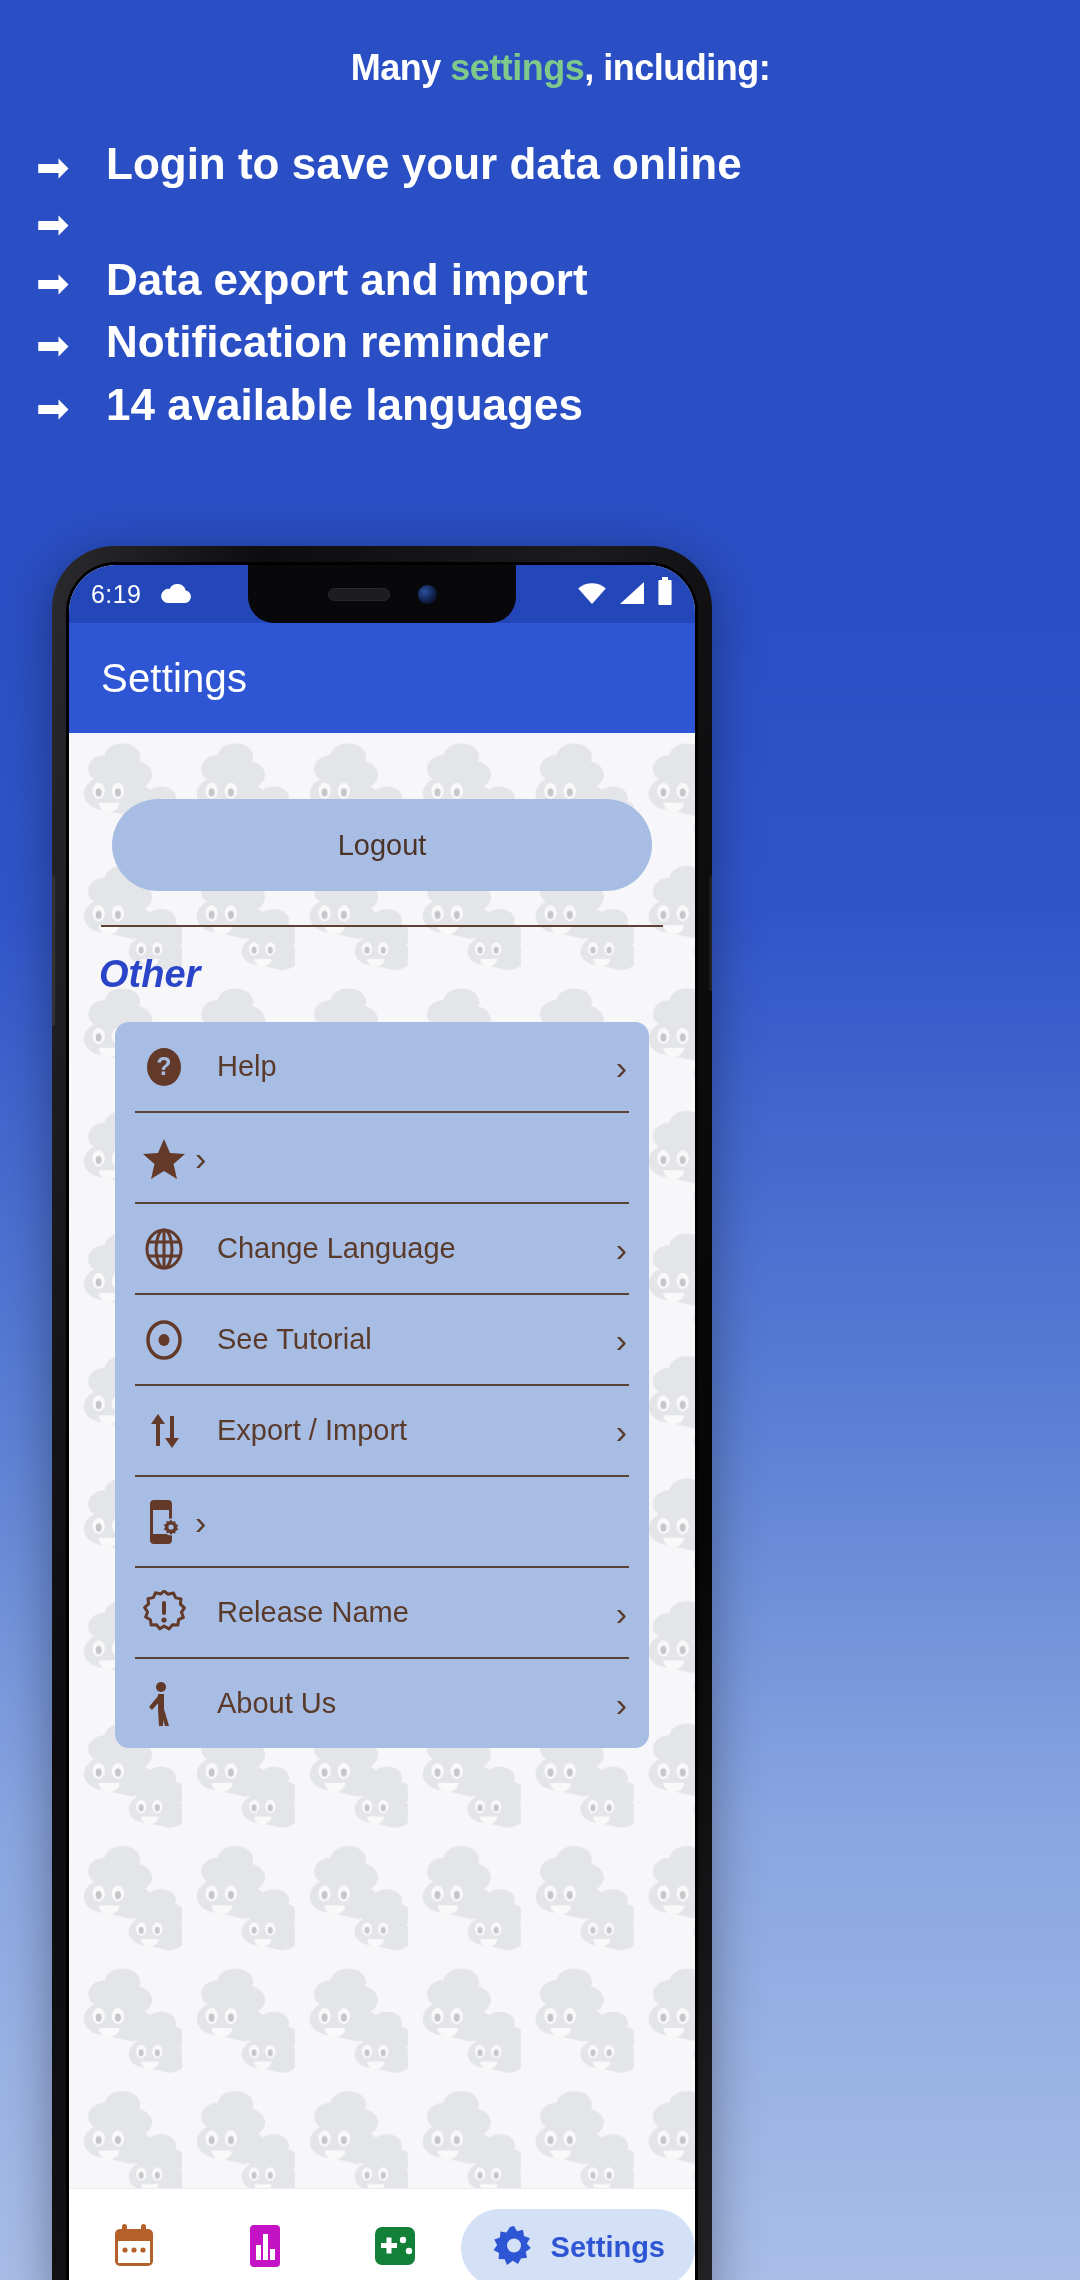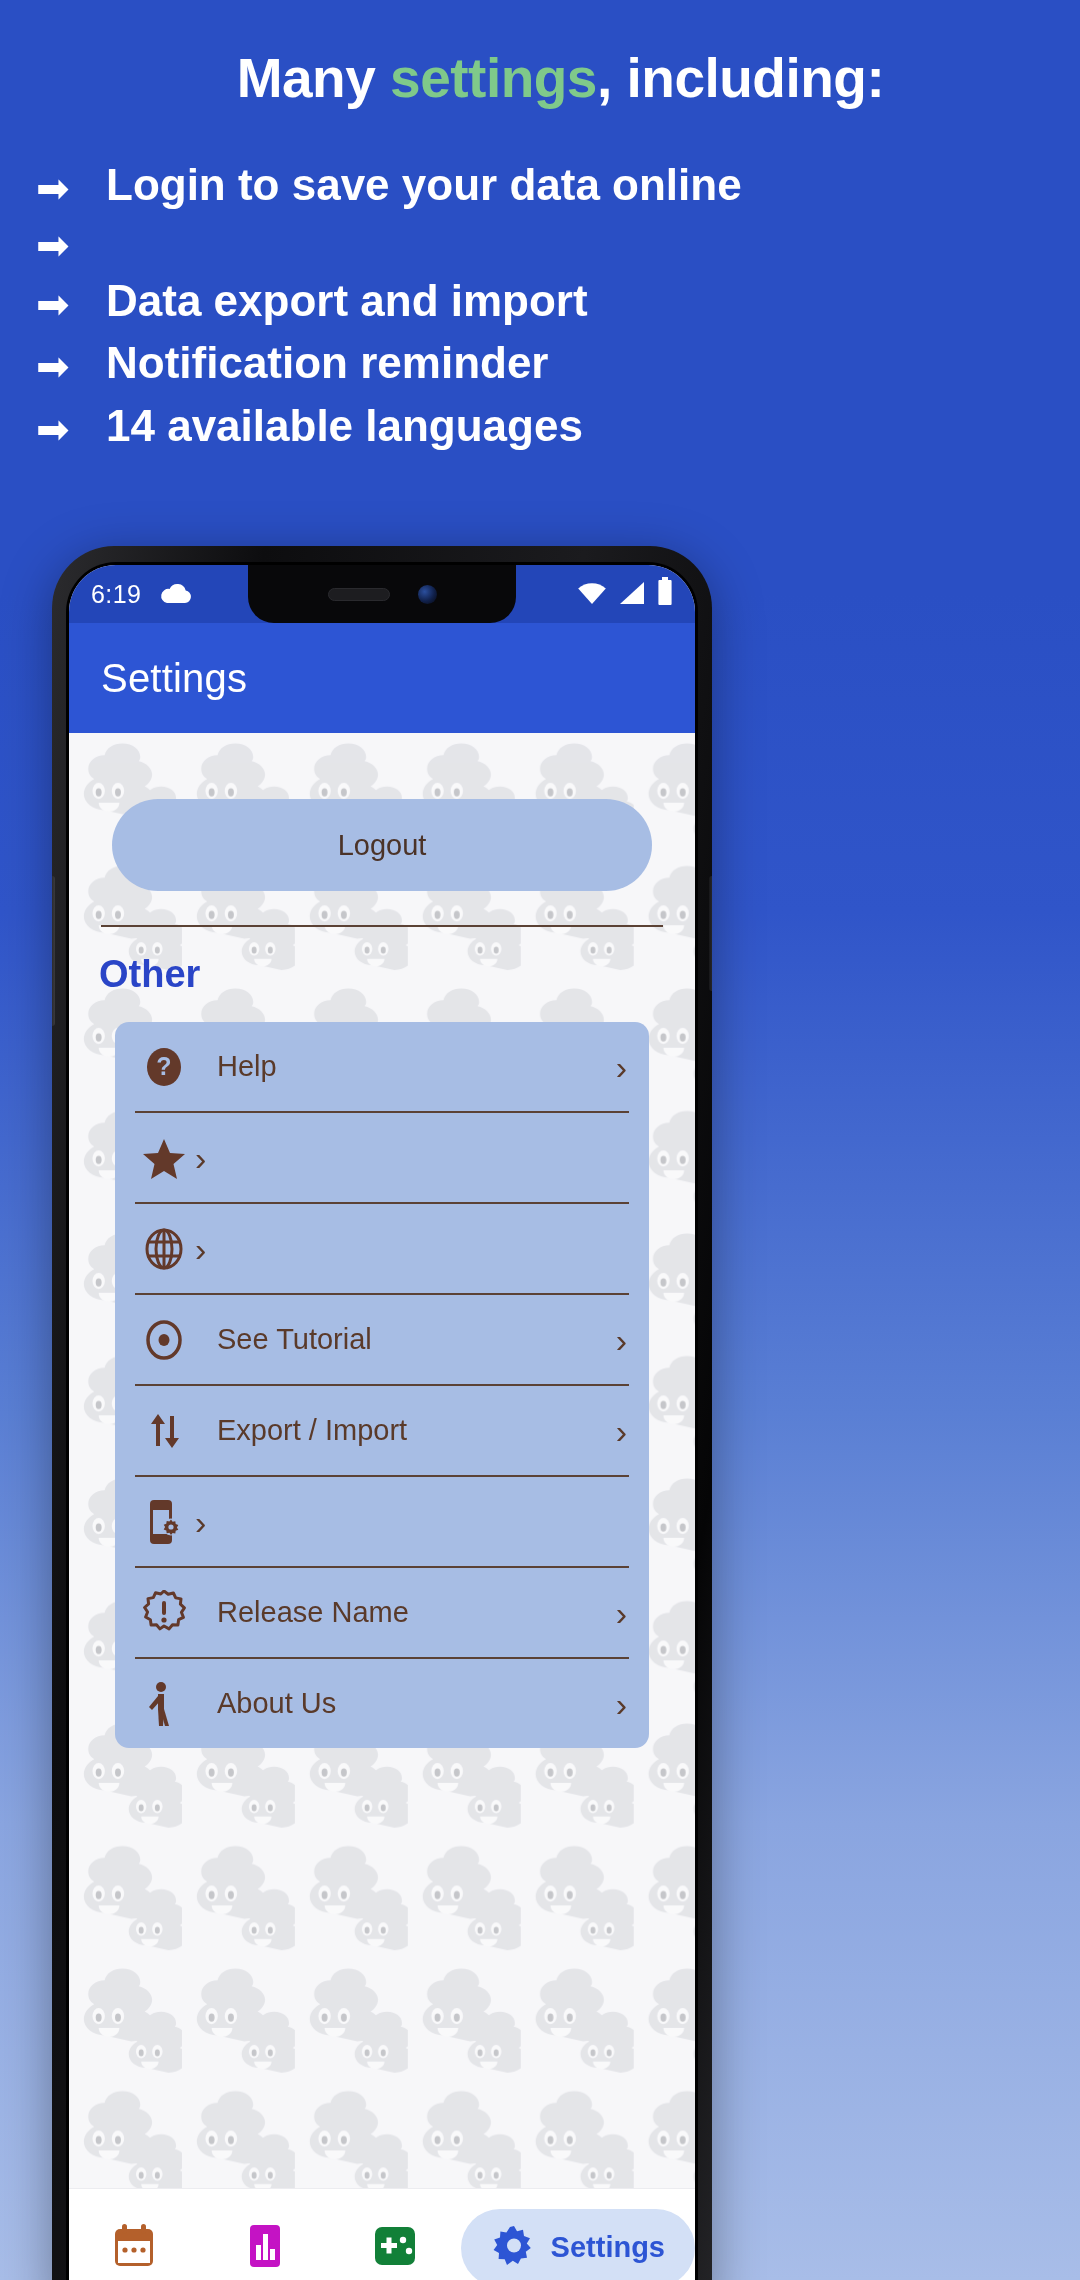--- a/index.html
+++ b/index.html
@@ -15,21 +15,21 @@
        #5a7fd4 62%, #8aa5e0 80%, #a8bde8 100%);
   }
 
   
   .promo {
     position: absolute; top: 0; left: 0; right: 0;
     padding-top: 48px;
   }
   .promo-title {
     text-align: center;
-    font-size: 55px;
+    font-size: 36px;
     font-weight: 700;
     color: #ffffff;
     letter-spacing: -0.5px;
     line-height: 1.1;
     margin-left: 41px;
   }
   .promo-title .hl { color: #7fc98a; }
 
   .promo-list {
     margin-top: 52px;
@@ -187,20 +187,21 @@
   .divider-main {
     margin: 34px 8px 0 8px;
     height: 2px;
     background: #5b4235;
   }
   .section-title {
     margin: 26px 0 0 6px;
     color: #2a45c7;
     font-size: 38px;
     font-weight: 700;
+    font-style: italic;
   }
 
   .card {
     margin: 26px 22px 0 22px;
     background: #a7bde4;
     border-radius: 14px;
     padding: 0 0;
     overflow: hidden;
   }
   .row {
@@ -410,20 +411,21 @@
             <div class="row">
               <span class="row-ico">
                 <svg width="42" height="44" viewBox="0 0 42 44" fill="none" stroke="#63392a" stroke-width="3">
                   <ellipse cx="21" cy="22" rx="17" ry="19"></ellipse>
                   <ellipse cx="21" cy="22" rx="8" ry="19"></ellipse>
                   <line x1="4" y1="15" x2="38" y2="15"></line>
                   <line x1="4" y1="29" x2="38" y2="29"></line>
                   <line x1="21" y1="3" x2="21" y2="41"></line>
                 </svg>
               </span>
+              <span class="row-label">Change Language</span>
               <span class="row-chev">›</span>
             </div>
             <div class="row-sep"></div>
 
             <div class="row">
               <span class="row-ico">
                 <svg width="42" height="44" viewBox="0 0 42 44">
                   <ellipse cx="21" cy="22" rx="16" ry="18" fill="none" stroke="#63392a" stroke-width="3.5"></ellipse>
                   <ellipse cx="21" cy="22" rx="5.5" ry="6" fill="#63392a"></ellipse>
                 </svg>

